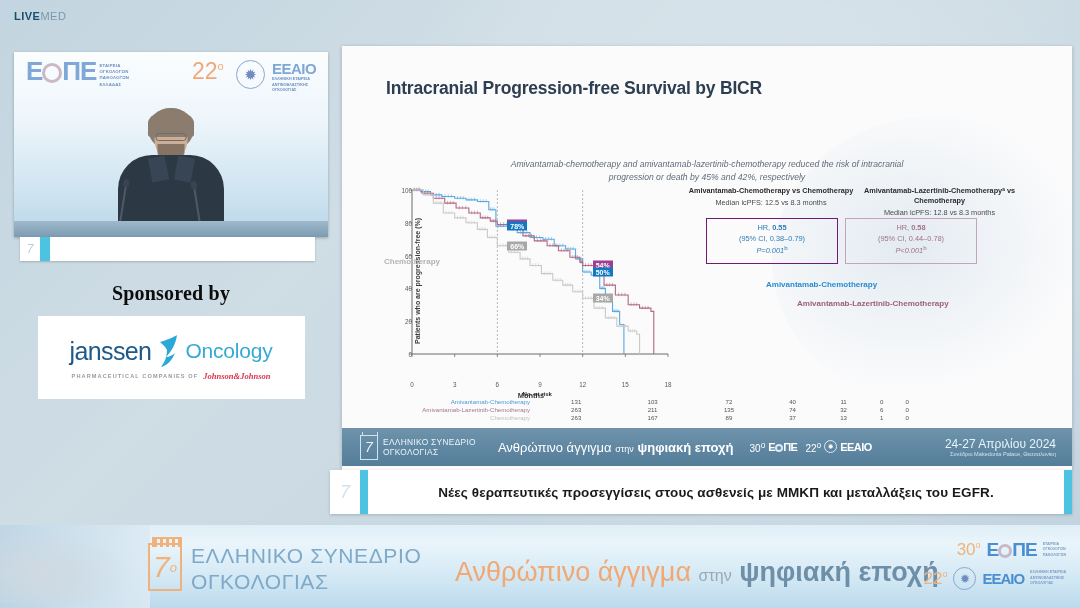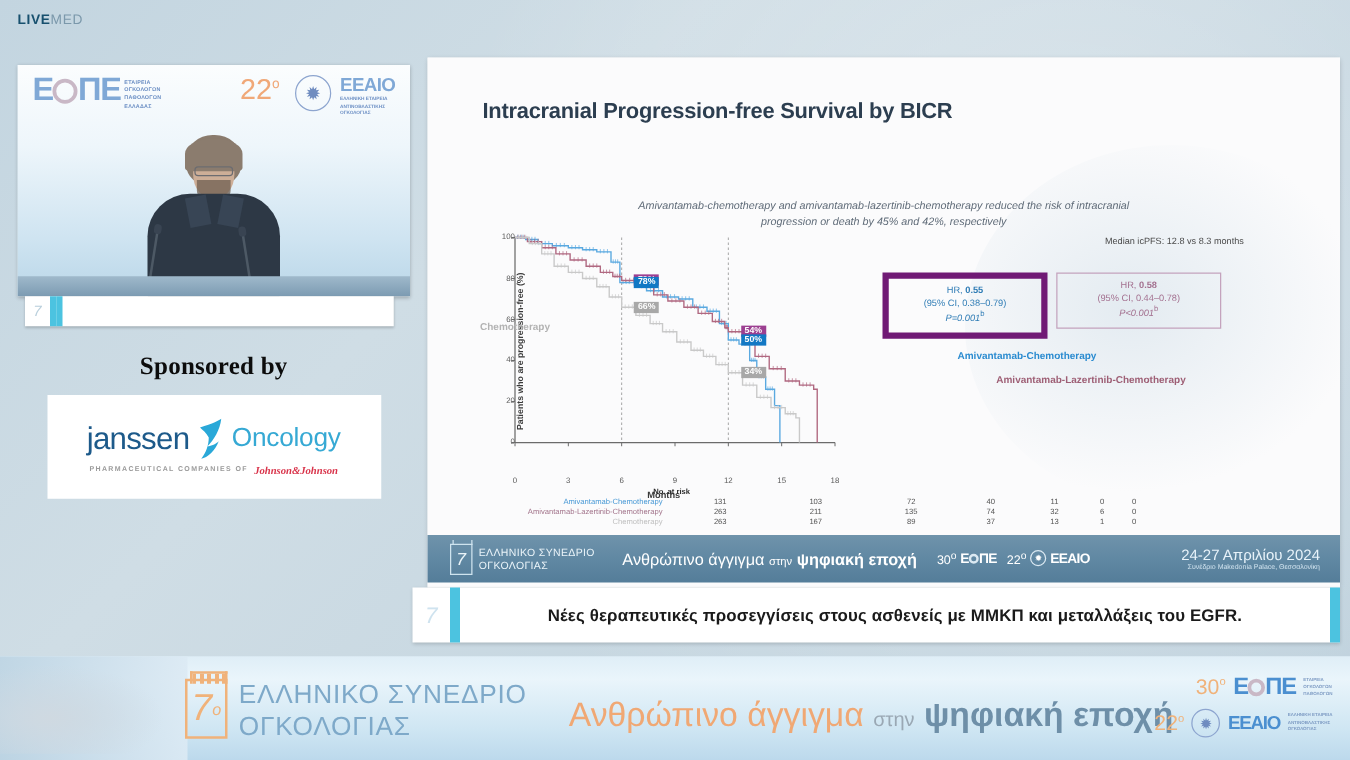--- a/index.html
+++ b/index.html
@@ -198,21 +198,21 @@
   }
   .cmp .t { font-weight: bold; color: #2c2c2c; }
   .cmp .m { color: #4b4b4b; margin-top: 1.5px; }
   .cmp.c1 { left: 344px; width: 170px; }
   .cmp.c2 { left: 505px; width: 185px; }
 
   .hrbox {
     position: absolute; top: 172px; text-align: center;
     padding: 4px 0 5px; font-size: 7.4px; line-height: 1.45;
   }
-  .hrbox.b1 { left: 364px; width: 132px; border: 5px solid #701a75; color: #2f7cb5; }
+  .hrbox.b1 { left: 364px; width: 132px; border: 1px solid #701a75; color: #2f7cb5; }
   .hrbox.b2 { left: 503px; width: 132px; border: 1px solid #c4a3bd; color: #a3708f; }
   .hrbox b { font-weight: bold; }
 
   
   .plot { position: absolute; left: 44px; top: 140px; width: 290px; height: 190px; }
   .ylabel {
     position: absolute; left: -32px; top: 50%;
     transform: translateY(-50%) rotate(-90deg); transform-origin: center;
     font-size: 7px; font-weight: bold; color: #3a3a3a; white-space: nowrap;
   }
@@ -442,21 +442,26 @@
 
   <div class="slide">
     <div class="slide-inner"></div>
     <div class="slide-watermark"></div>
 
     <div class="slide-title">Intracranial Progression-free Survival by BICR</div>
     <div class="slide-subtitle">
       <span class="slide-sub-inner">Amivantamab-chemotherapy and amivantamab-lazertinib-chemotherapy reduced the risk of intracranial progression or death by 45% and 42%, respectively</span>
     </div>
 
+    <div class="cmp c1">
+      <div class="t">Amivantamab-Chemotherapy vs Chemotherapy</div>
+      <div class="m">Median icPFS: 12.5 vs 8.3 months</div>
+    </div>
     <div class="cmp c2">
+      <div class="t">Amivantamab-Lazertinib-Chemotherapyᵃ vs Chemotherapy</div>
       <div class="m">Median icPFS: 12.8 vs 8.3 months</div>
     </div>
 
     <div class="hrbox b1">
       <div><span>HR,</span> <b>0.55</b></div>
       <div>(95% CI, 0.38–0.79)</div>
       <div><i>P=0.001</i><sup>b</sup></div>
     </div>
     <div class="hrbox b2">
       <div><span>HR,</span> <b>0.58</b></div>

